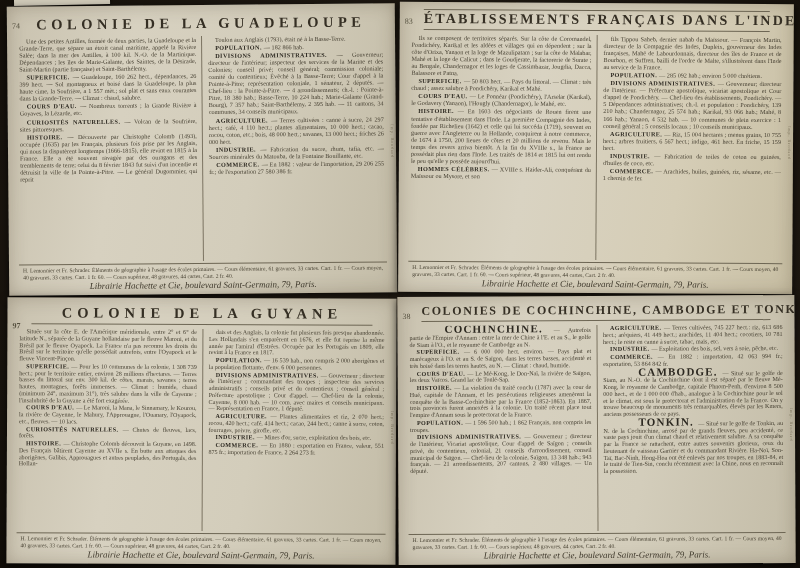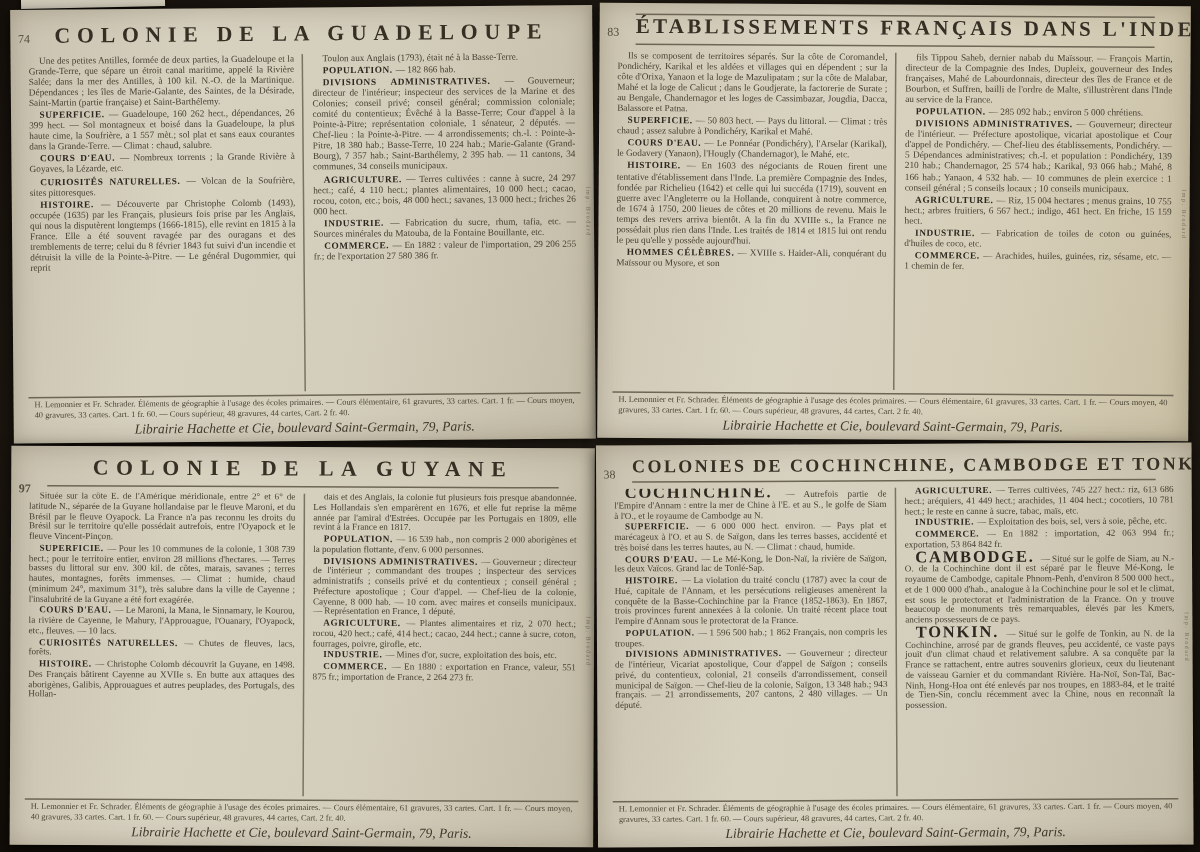--- a/index.html
+++ b/index.html
@@ -31,21 +31,21 @@
   .t95{font-size:14px;letter-spacing:2.2px;border-bottom:1px solid #6d6654;border-top:1px solid #6d6654;padding:1px 0 2px 0;}
   .t97{font-size:14.5px;letter-spacing:5px;border-bottom:1px solid #6d6654;padding-bottom:2px;}
   .t94{font-size:12px;letter-spacing:1.6px;border-bottom:1px solid #6d6654;padding-bottom:2px;}
   .body{flex:1;display:flex;overflow:hidden;margin-top:2px;}
   .col{width:50%;box-sizing:border-box;padding:0 5px 0 2px;overflow:hidden;}
   .col + .col{border-left:1px solid #7b7361;padding:0 2px 0 6px;}
   .col p{margin:0 0 1px 0;font-size:6.2px;line-height:7.05px;text-align:justify;
     text-indent:7px;color:#453f31;}
   #card97 .col p, #card94 .col p{line-height:6.75px;font-size:6.1px;}
   .col p b{color:#2c2820;letter-spacing:.4px;}
-  .col p.big b{font-size:11px;letter-spacing:1.2px;}
+  .col p.big b{font-size:11px;letter-spacing:1.2px;margin-left:28px;}
   .edge-mark{position:absolute;right:1px;top:42%;writing-mode:vertical-rl;
     font-size:4px;color:rgba(100,90,65,.75);letter-spacing:1px;}
   .footer{border-top:1px solid #6d6654;margin-top:2px;padding-top:2px;}
   .series{font-size:5.6px;line-height:6.4px;text-align:justify;color:#4a4435;padding:0 4px;}
   .publisher{font-style:italic;text-align:center;font-size:9px;color:#3f392c;margin-top:1px;}
 </style>
 </head>
 <body>
 
 <div class="sliver"></div>

